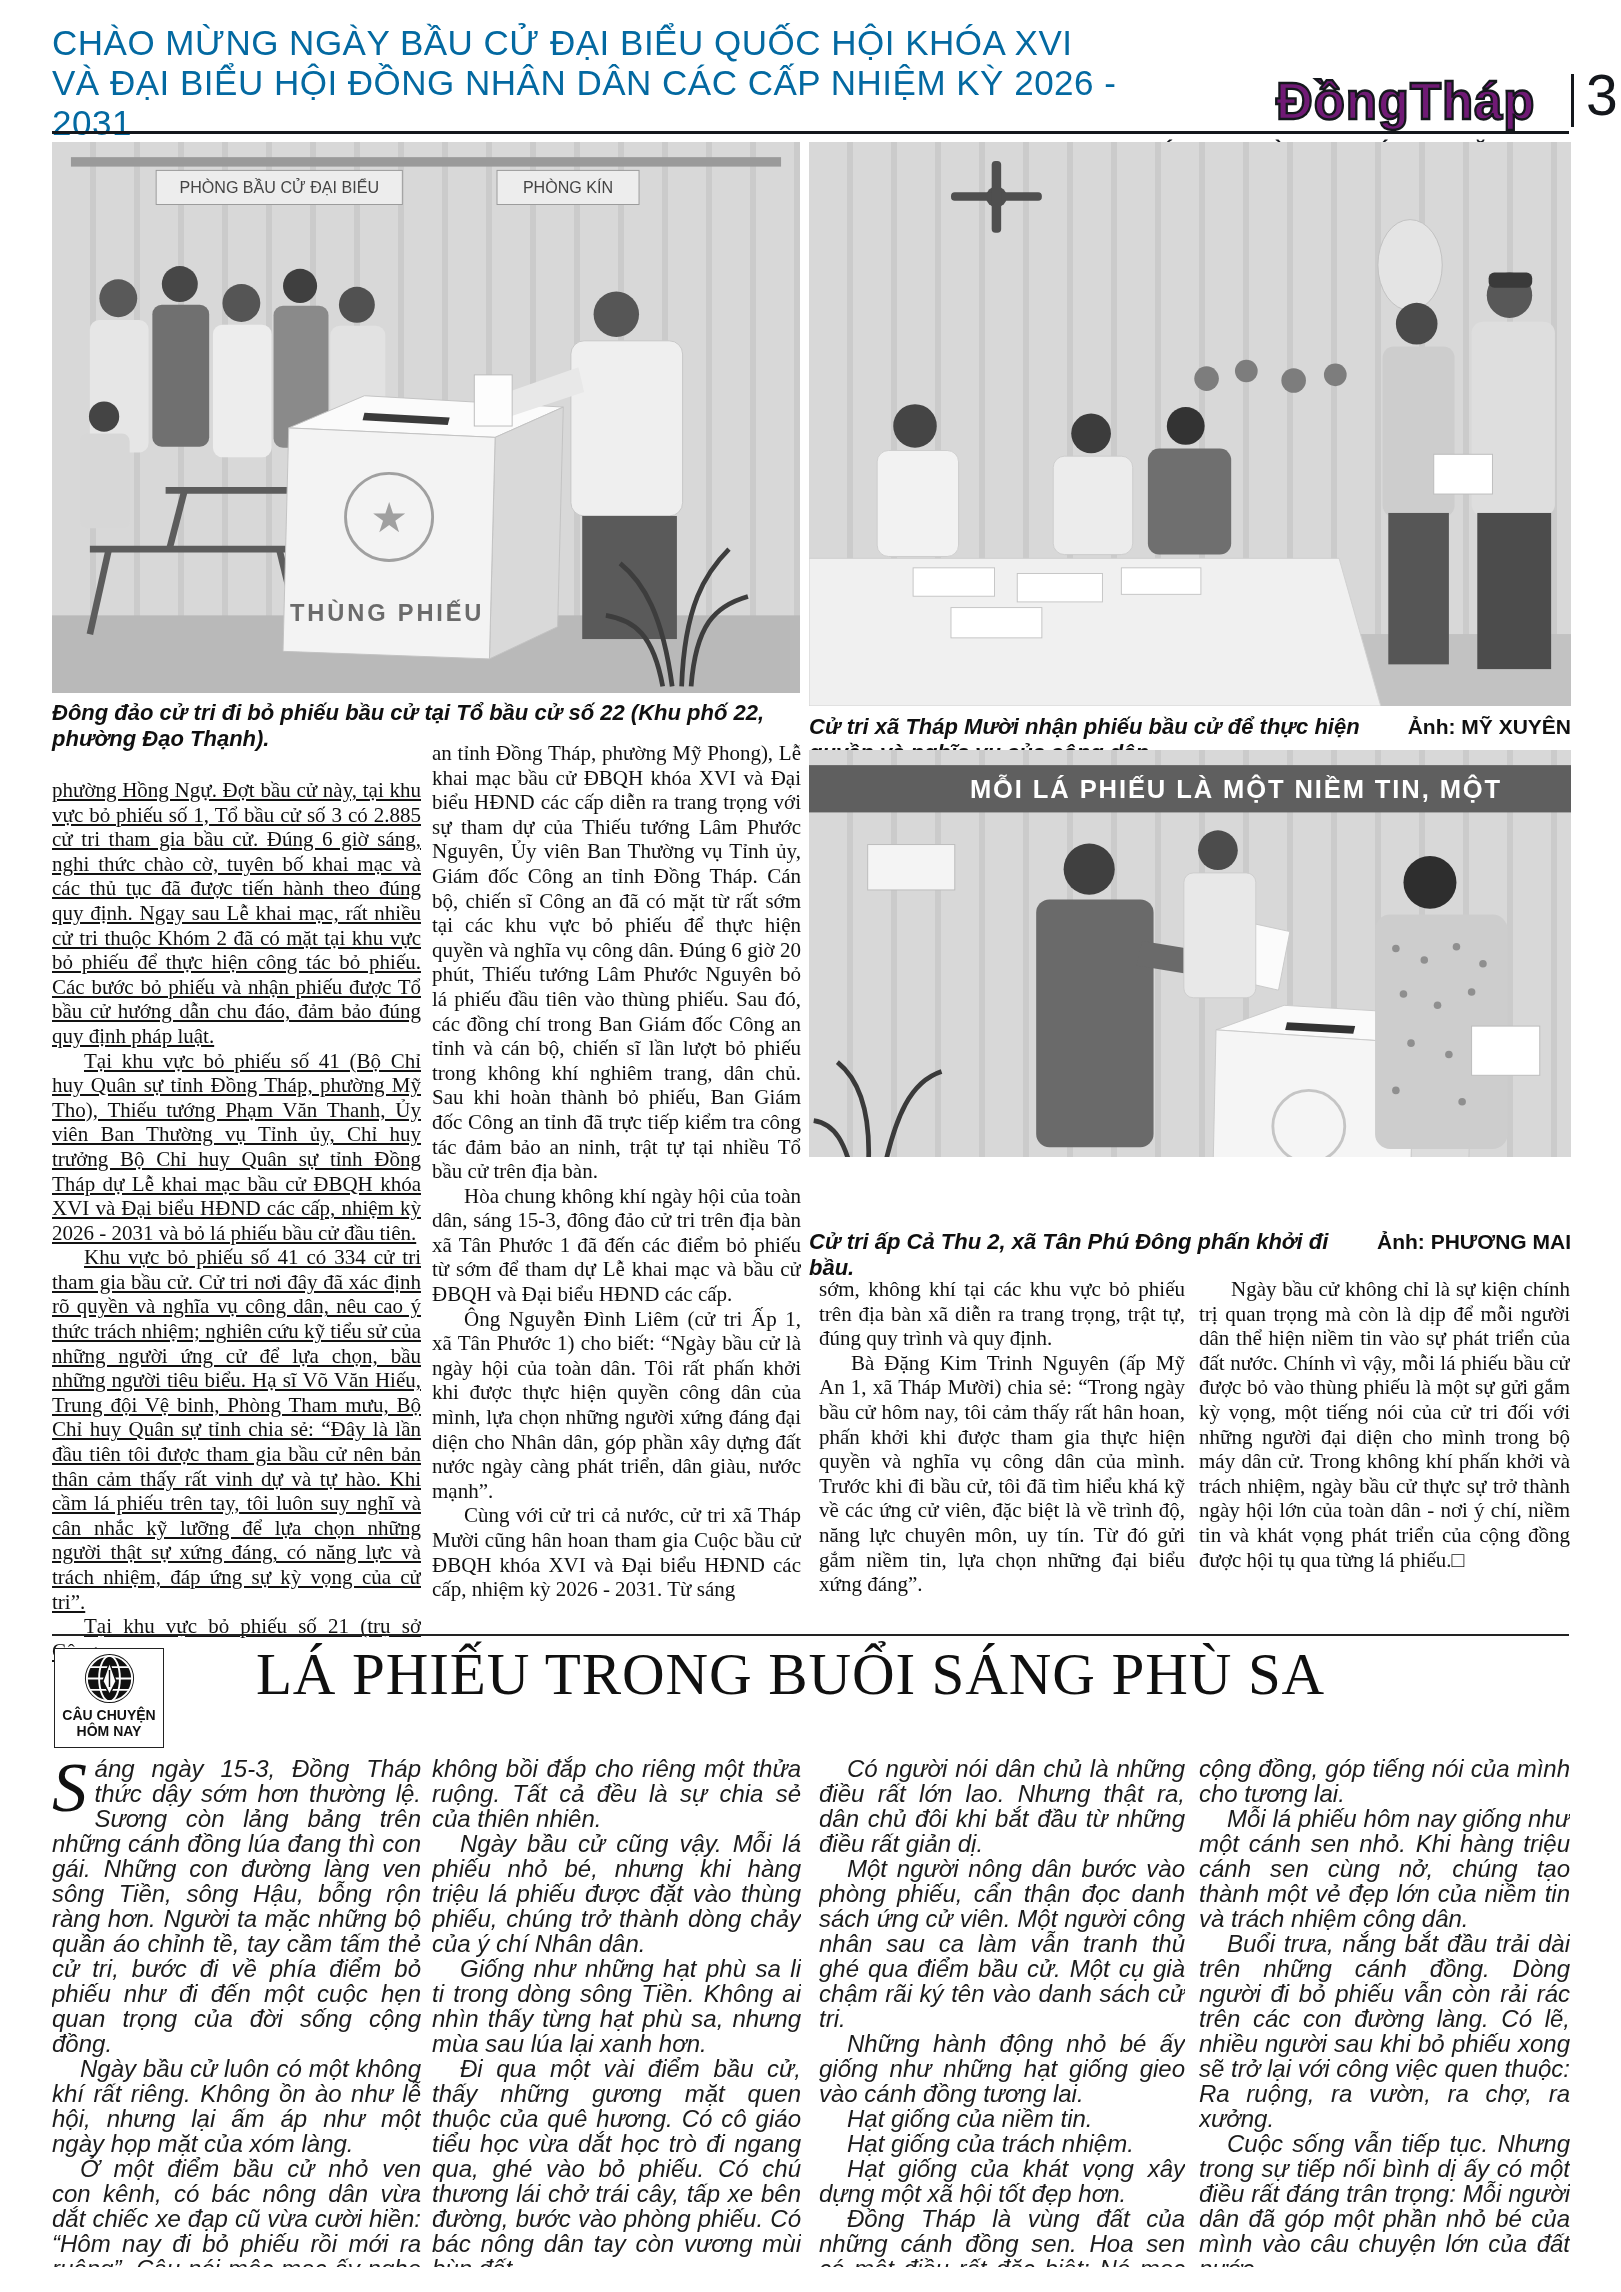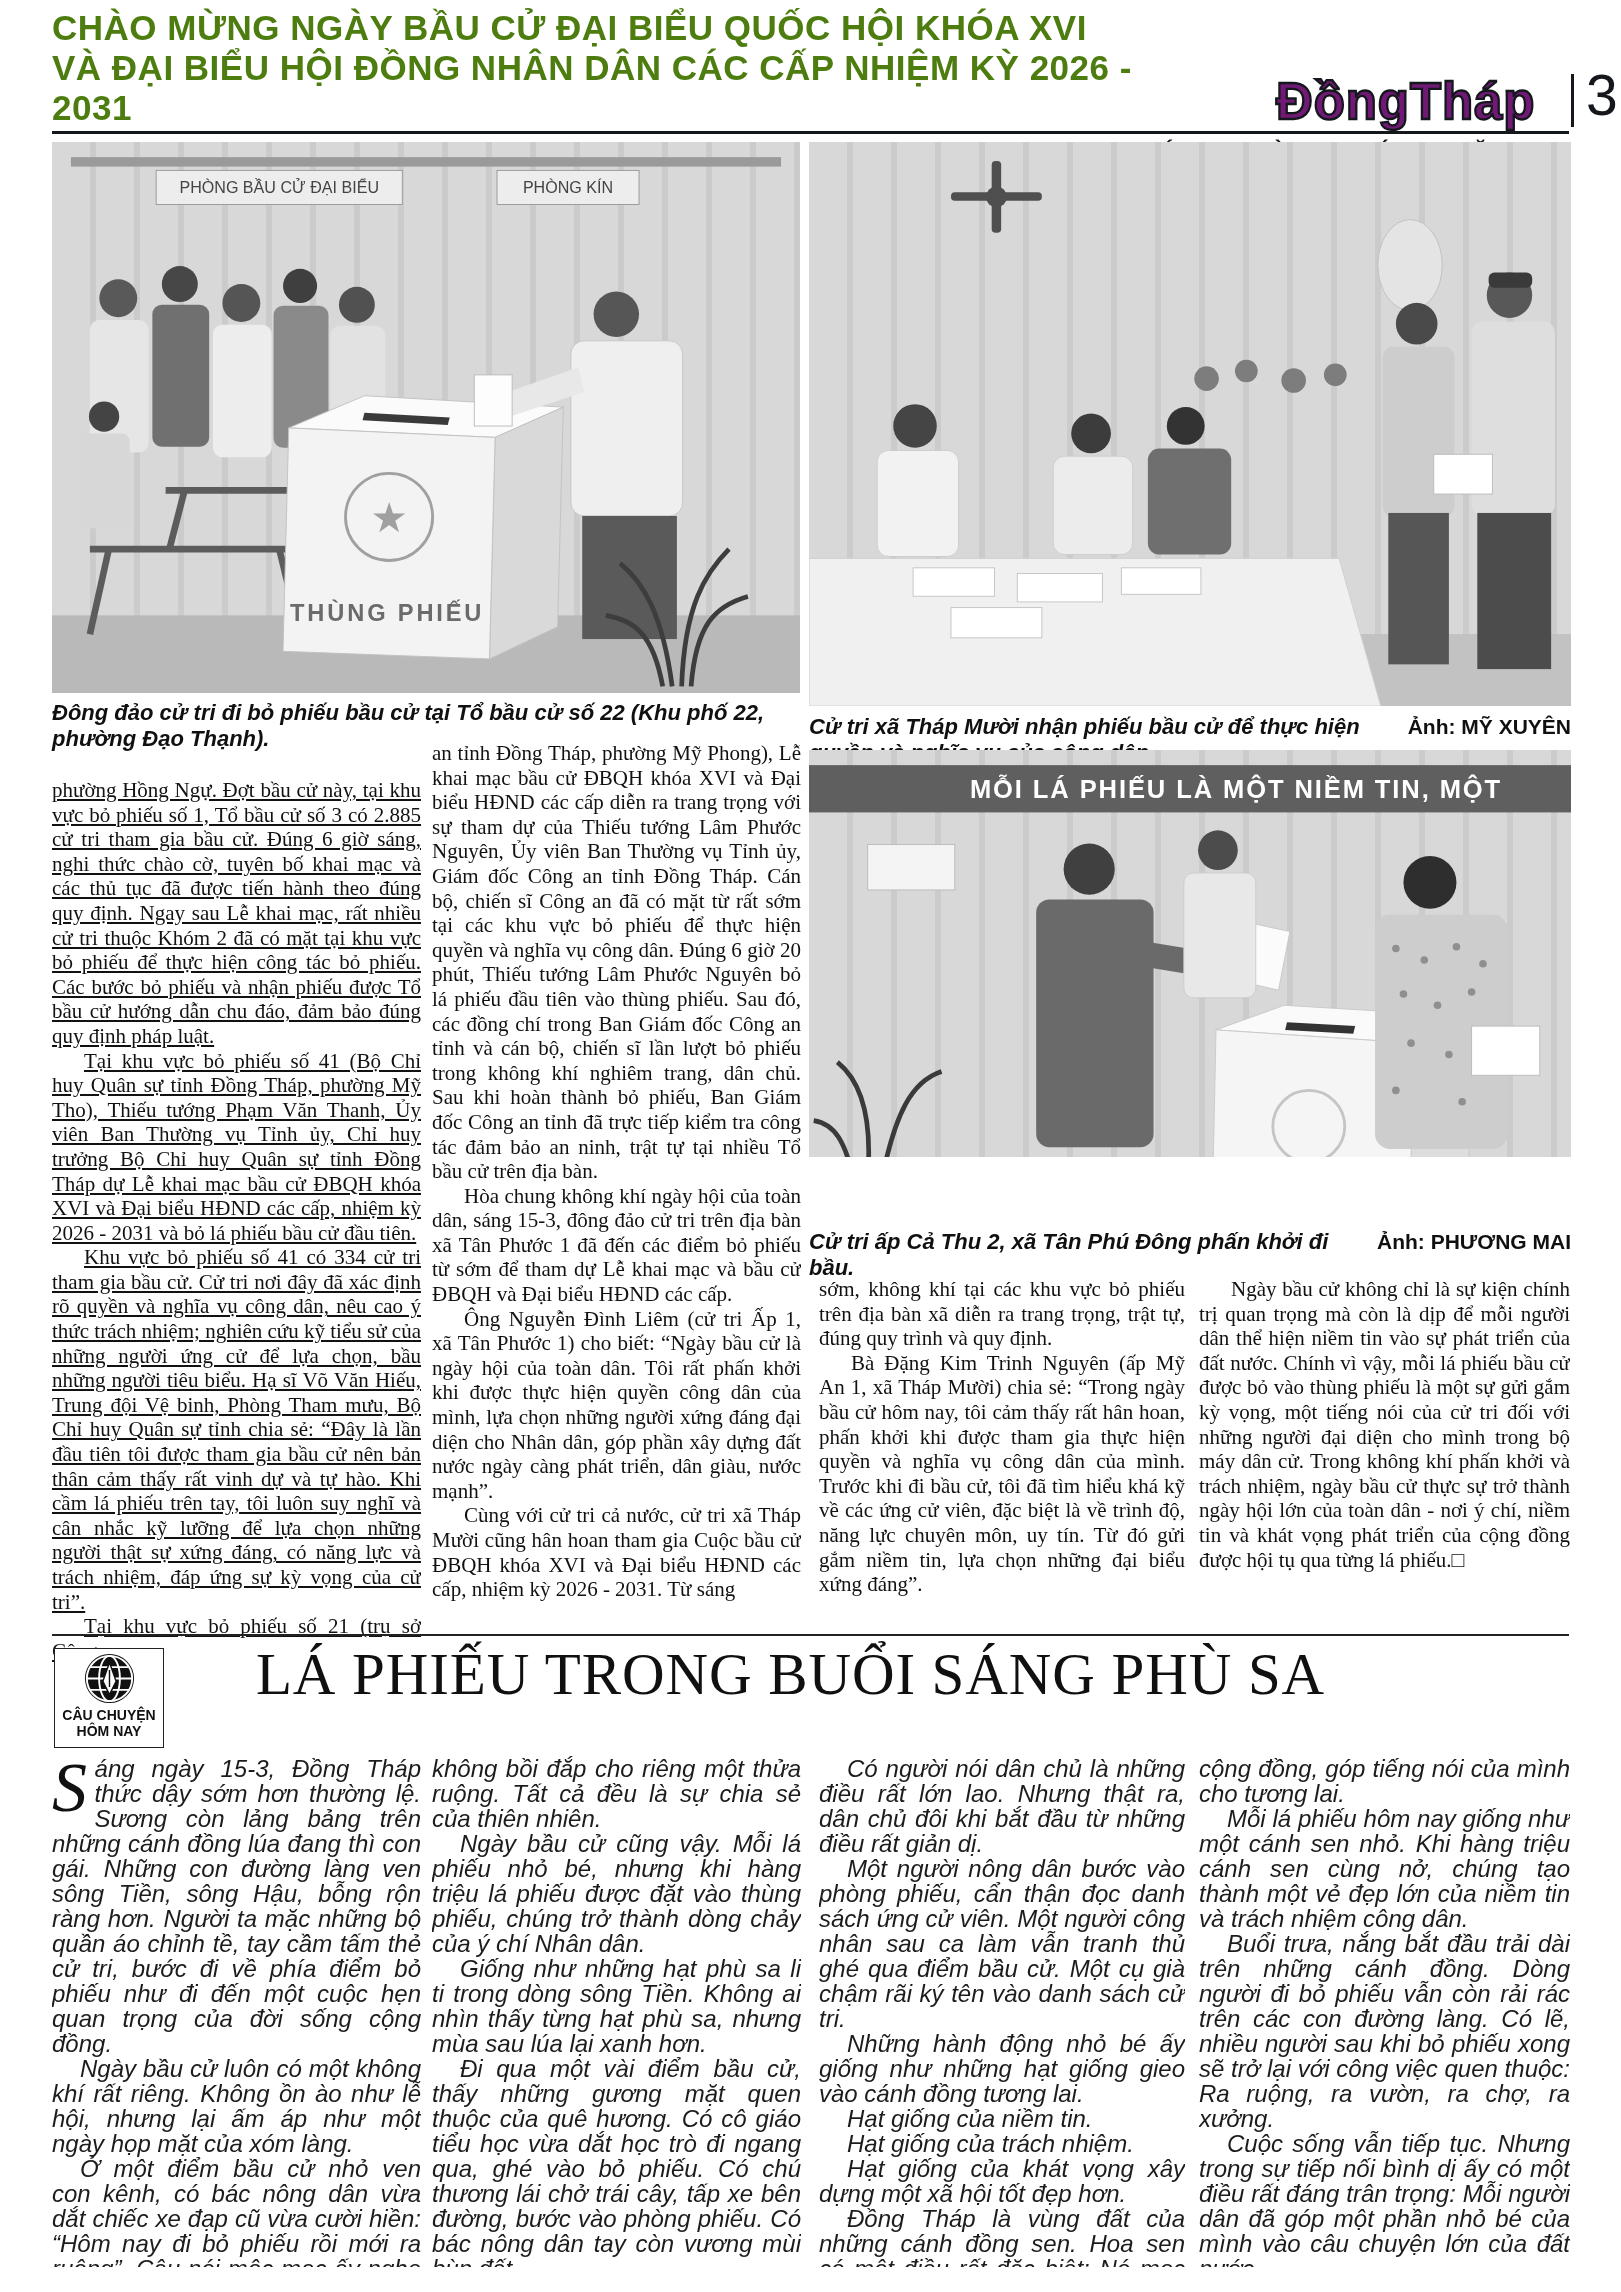--- a/index.html
+++ b/index.html
@@ -1,23 +1,23 @@
 <!DOCTYPE html>
 <html style="font-size:15px"><head>
 <meta charset="utf-8">
 <style>
   html,body{margin:0;padding:0;background:#ffffff;}
   .page{position:relative;width:1621px;height:2292px;background:#fff;overflow:hidden;
         font-family:"Liberation Serif",serif;color:#111;}
   .abs{position:absolute;}
 
   
-  .banner{left:52px;top:8px;width:1098px;
-          font-family:"Liberation Sans",sans-serif;font-weight:700;
-          font-size:35px;line-height:40px;letter-spacing:0.5px;color:#4d7c0f;}
+  .banner{left:52px;top:23px;width:1098px;
+          font-family:"Liberation Sans",sans-serif;font-weight:400;
+          font-size:35px;line-height:40px;letter-spacing:0.5px;color:#0369a1;}
   .logo{left:1276px;top:72px;font-family:"Liberation Sans",sans-serif;
         font-weight:800;font-size:51px;letter-spacing:0.9px;color:#701a75;
         -webkit-text-stroke:2.3px #14171c;}
   .pagenum-sep{left:1571px;top:74px;width:2.8px;height:53px;background:#14171c;}
   .pagenum{left:1586px;top:62px;font-family:"Liberation Sans",sans-serif;
            font-size:57px;font-weight:400;color:#14171c;}
   .rule1{left:52px;top:131px;width:1517px;height:2.8px;background:#14171c;}
   .dateline{left:52px;top:140px;width:1517px;text-align:right;
             font-family:"Liberation Sans",sans-serif;font-weight:600;
             font-size:23px;letter-spacing:0.5px;color:#14171c;}

